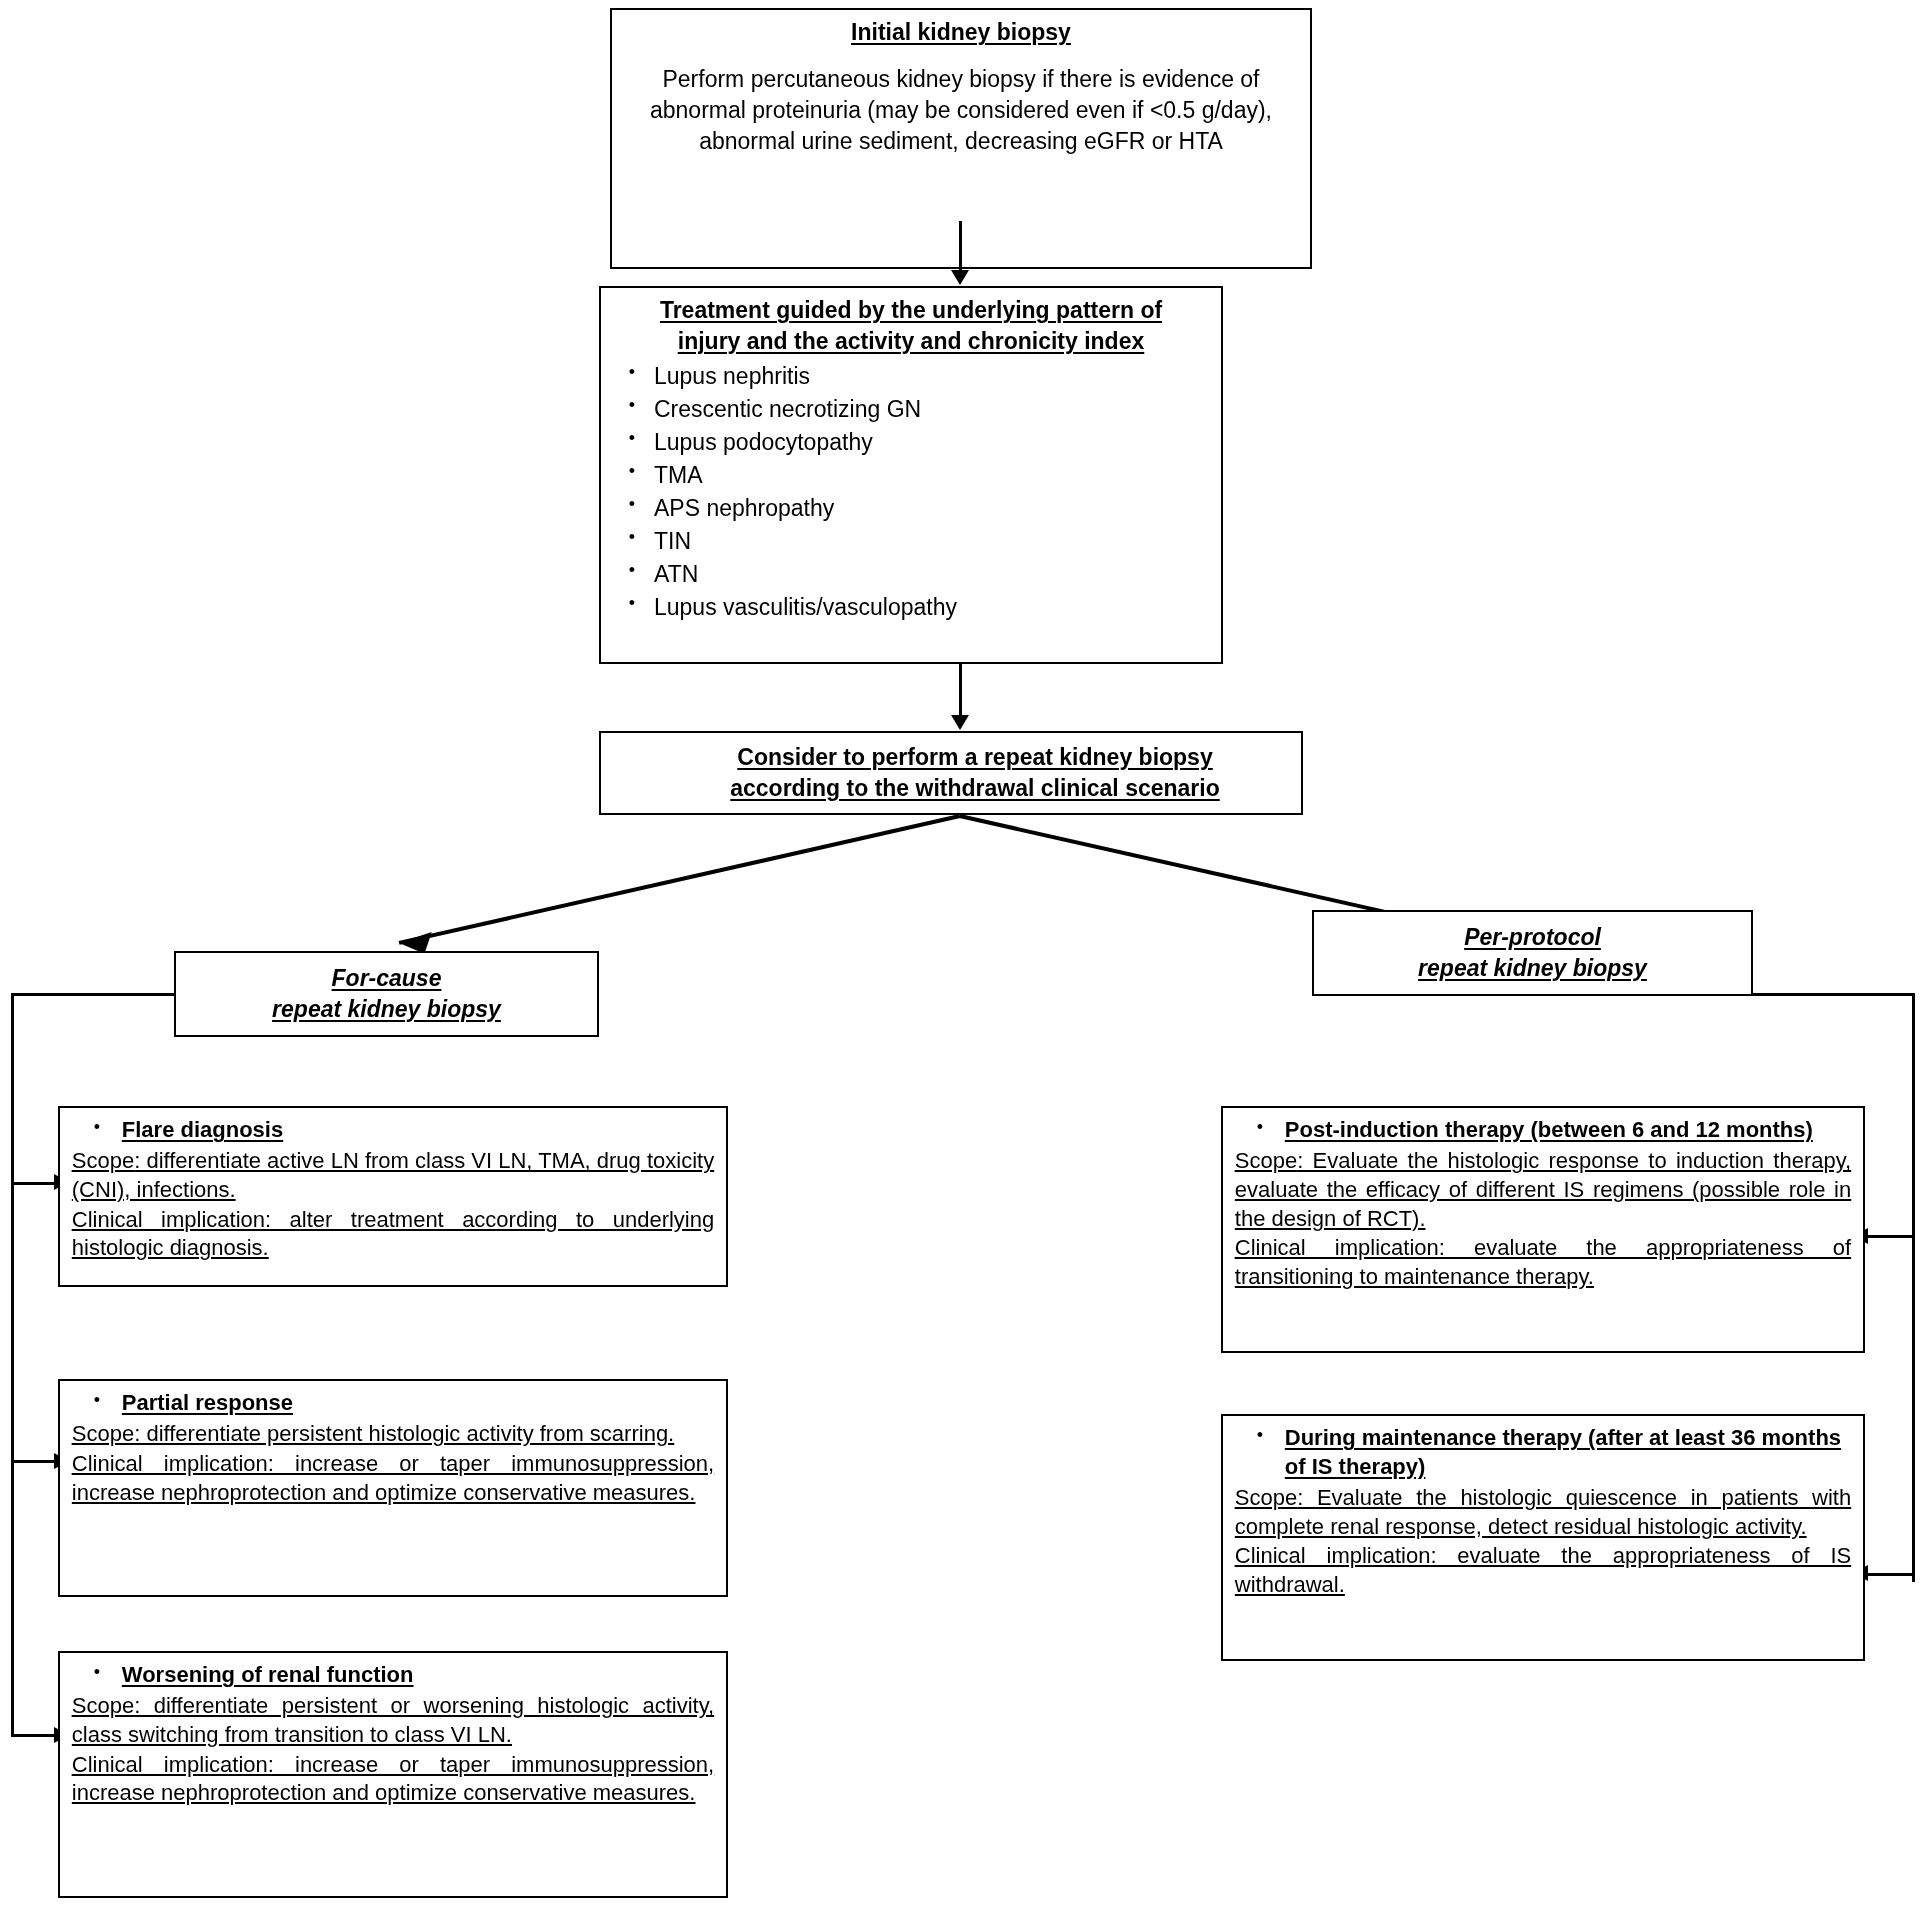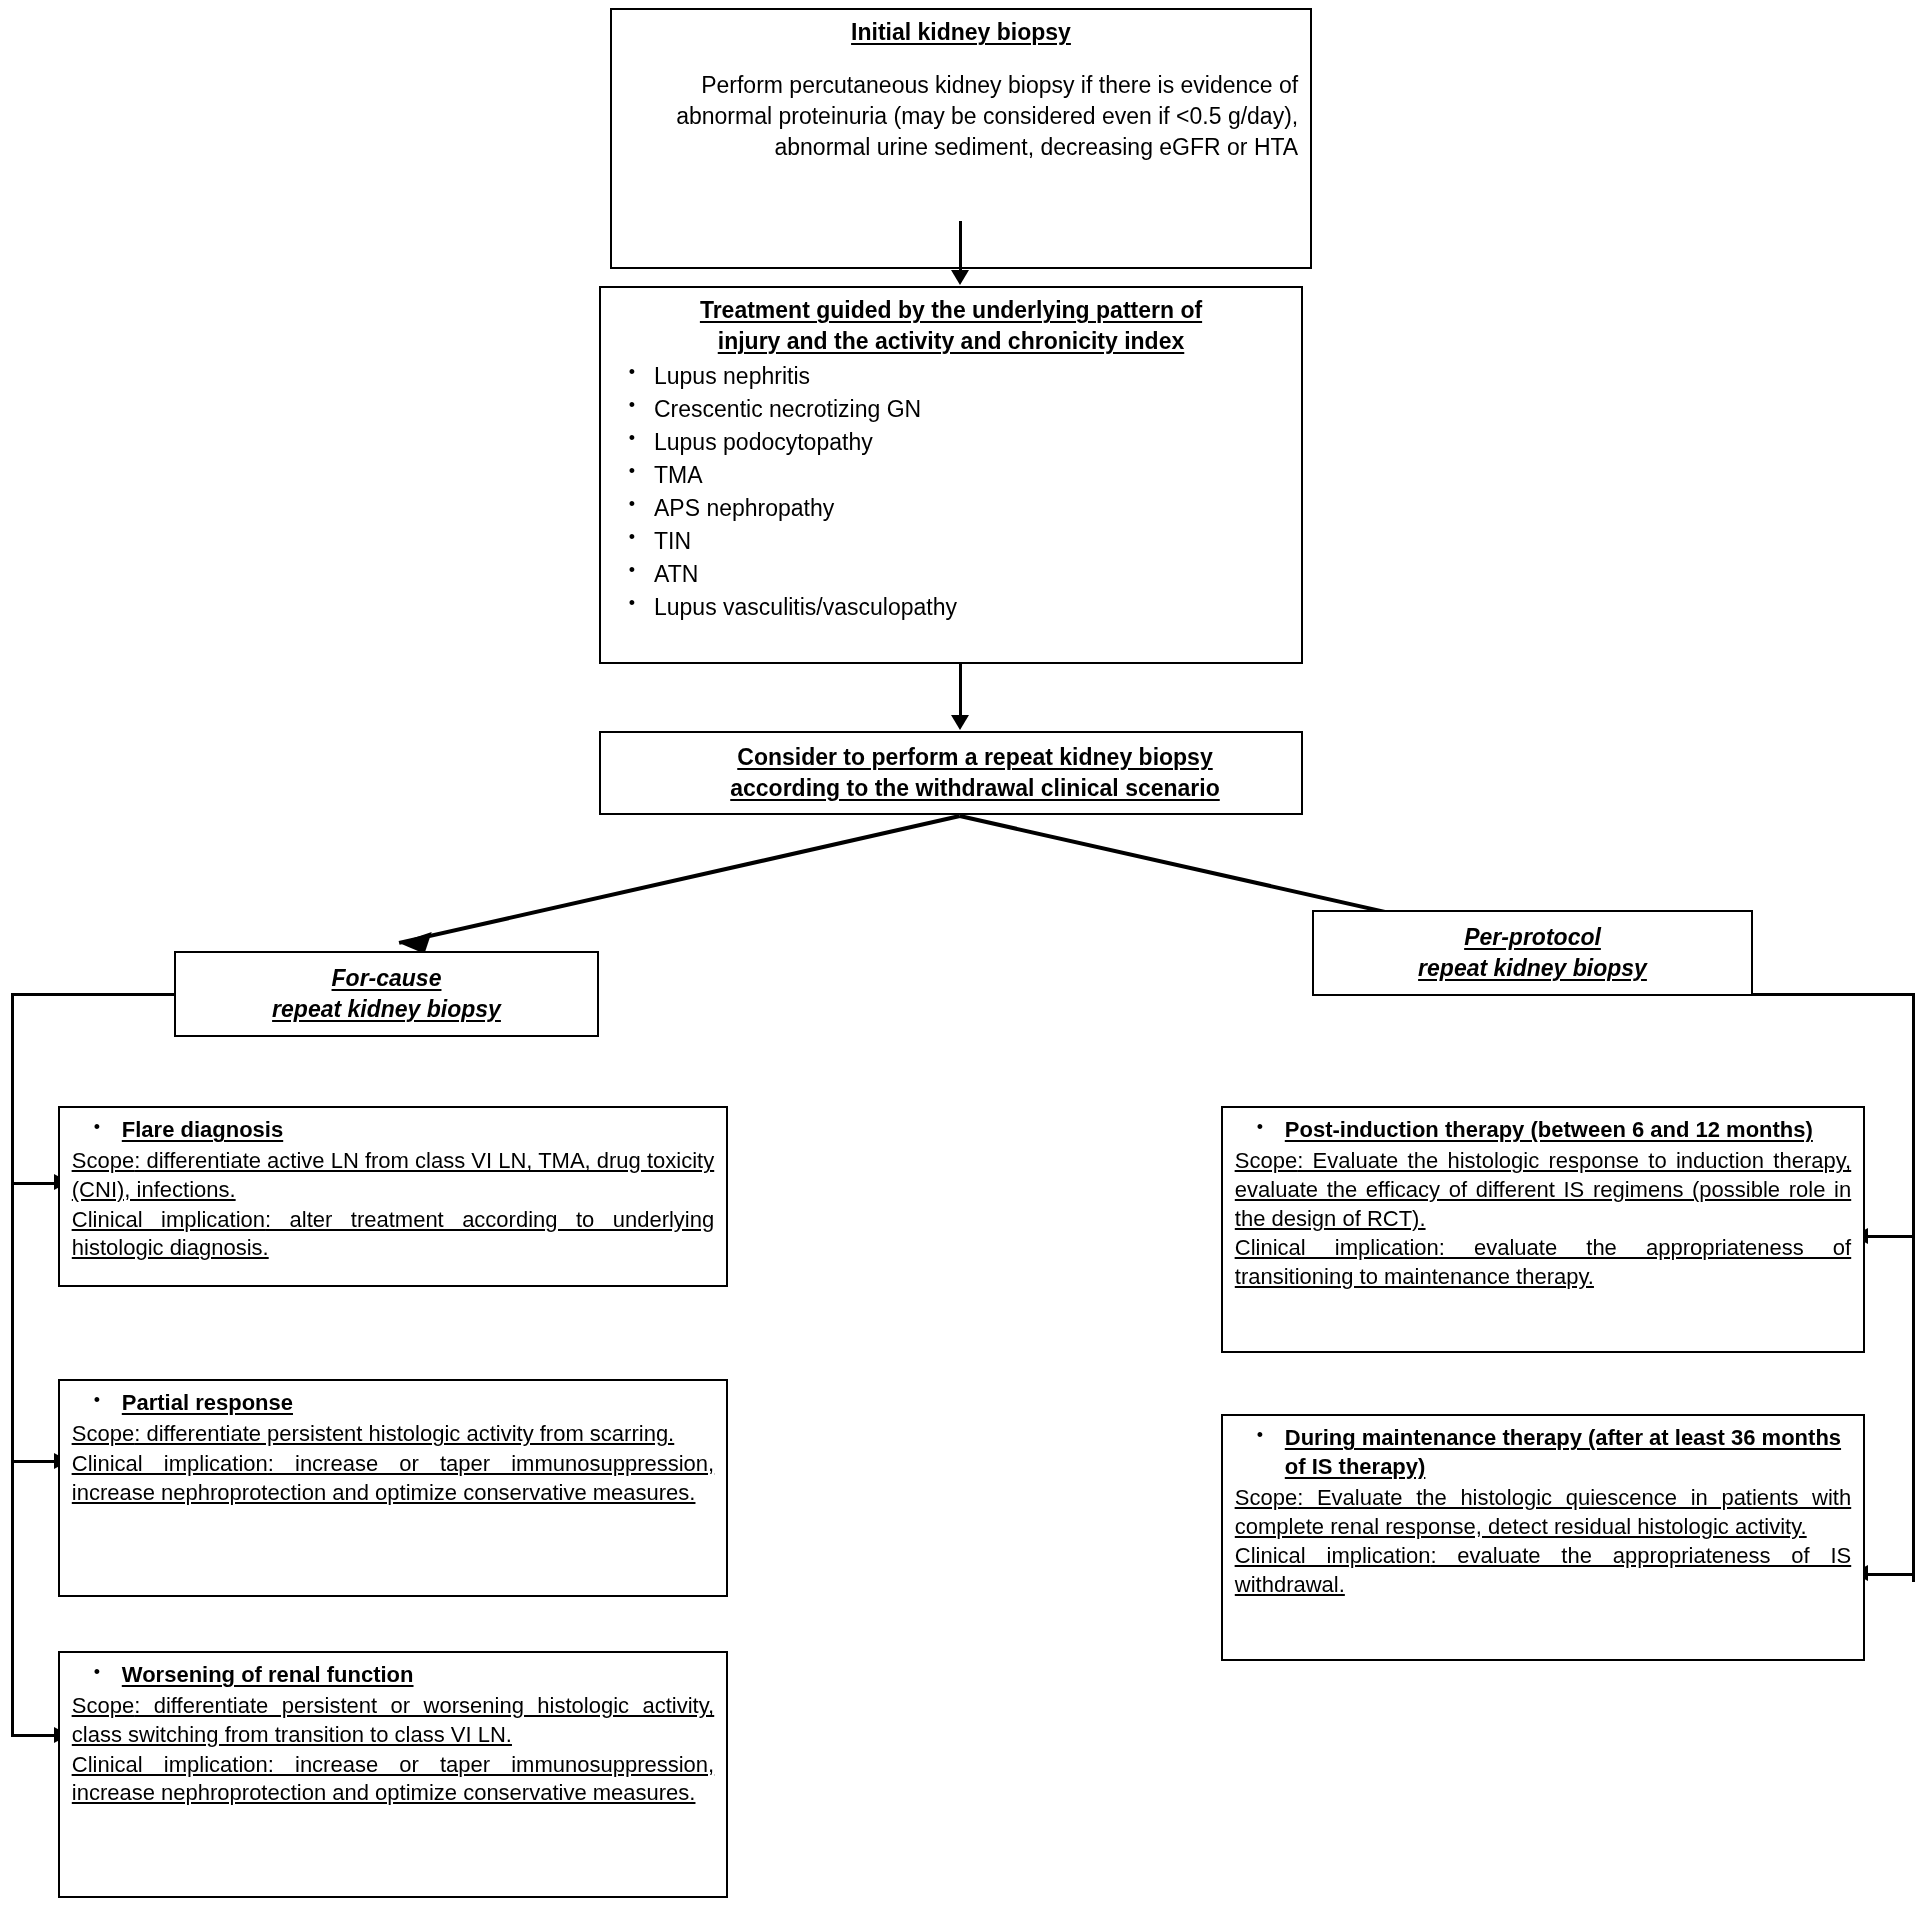--- a/index.html
+++ b/index.html
@@ -110,28 +110,28 @@
   .diag { position: absolute; overflow: visible; }
 </style>
 </head>
 <body>
 
 <div id="canvas">
 
   <div class="box" style="left:610px; top:8.2px; width:702px; height:261px;">
     <div class="box-inner t-50">
       <div class="ctr ttl">Initial kidney biopsy</div>
-      <div class="ctr" style="margin-top:22px;text-align:right;">Perform percutaneous kidney biopsy if there is evidence of abnormal proteinuria (may be considered even if &lt;0.5 g/day), abnormal urine sediment, decreasing eGFR or HTA</div>
+      <div class="ctr" style="margin-top:16px;">Perform percutaneous kidney biopsy if there is evidence of abnormal proteinuria (may be considered even if &lt;0.5 g/day), abnormal urine sediment, decreasing eGFR or HTA</div>
     </div>
   </div>
 
   <div class="vline" style="left:959px; top:221px; height:50px;"></div>
   <div class="arrow-down" style="left:951px; top:270px;"></div>
 
-  <div class="box" style="left:599px; top:286px; width:704px; height:378px;">
+  <div class="box" style="left:599px; top:286px; width:624px; height:378px;">
     <div class="box-inner t-50" style="padding:7.3px 9px;">
       <div class="ctr ttl">Treatment guided by the underlying pattern of</div>
       <div class="ctr ttl">injury and the activity and chronicity index</div>
 
       <div style="margin-top:3.6px;">
         <div class="bullet-row">
           <span class="bullet-dot">•</span>
           <span class="bullet-txt">Lupus nephritis</span>
         </div>
         <div class="bullet-row">

